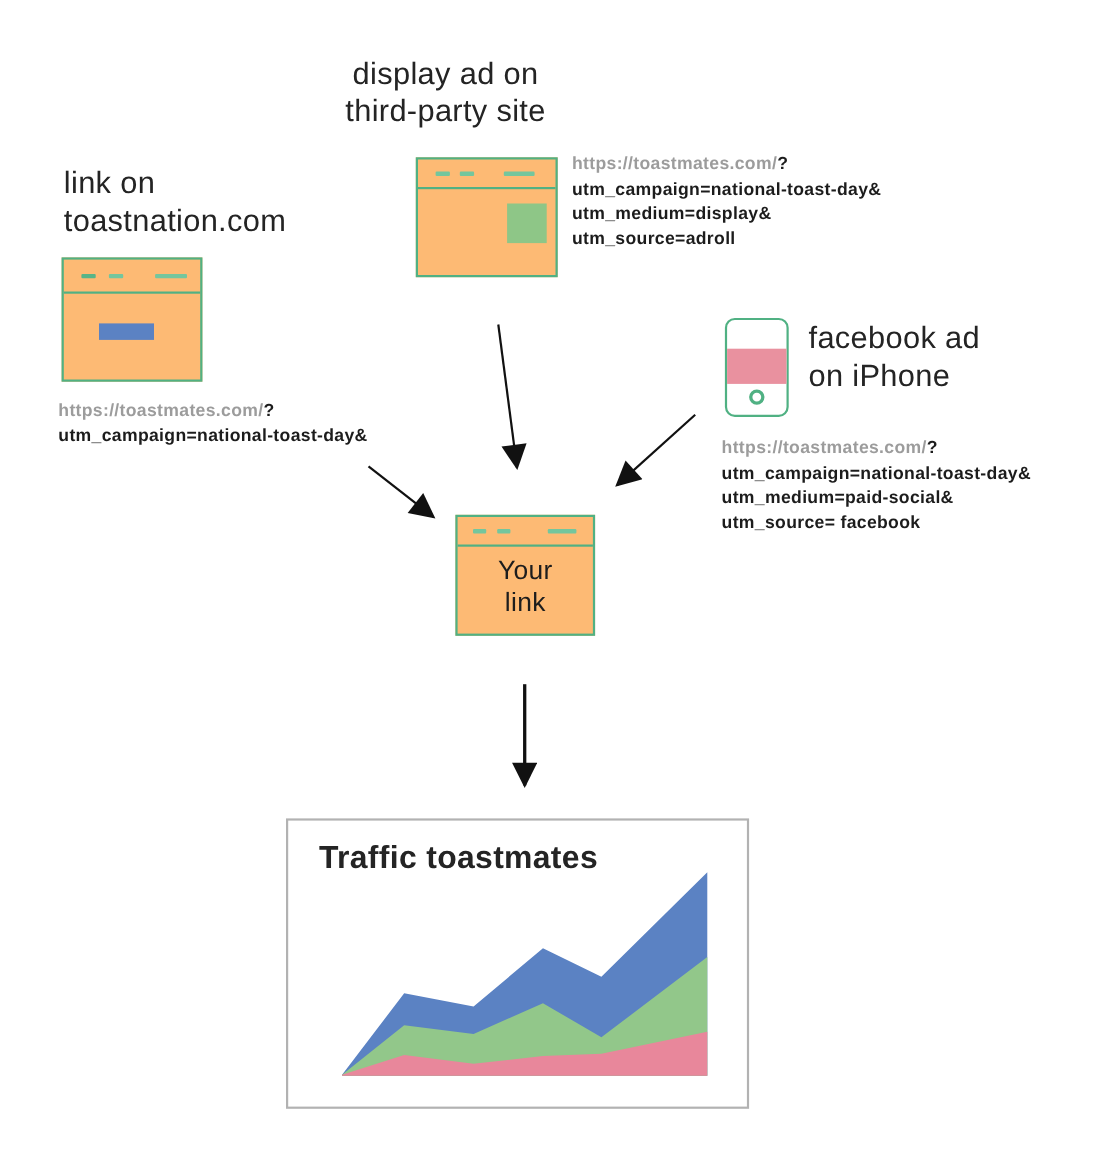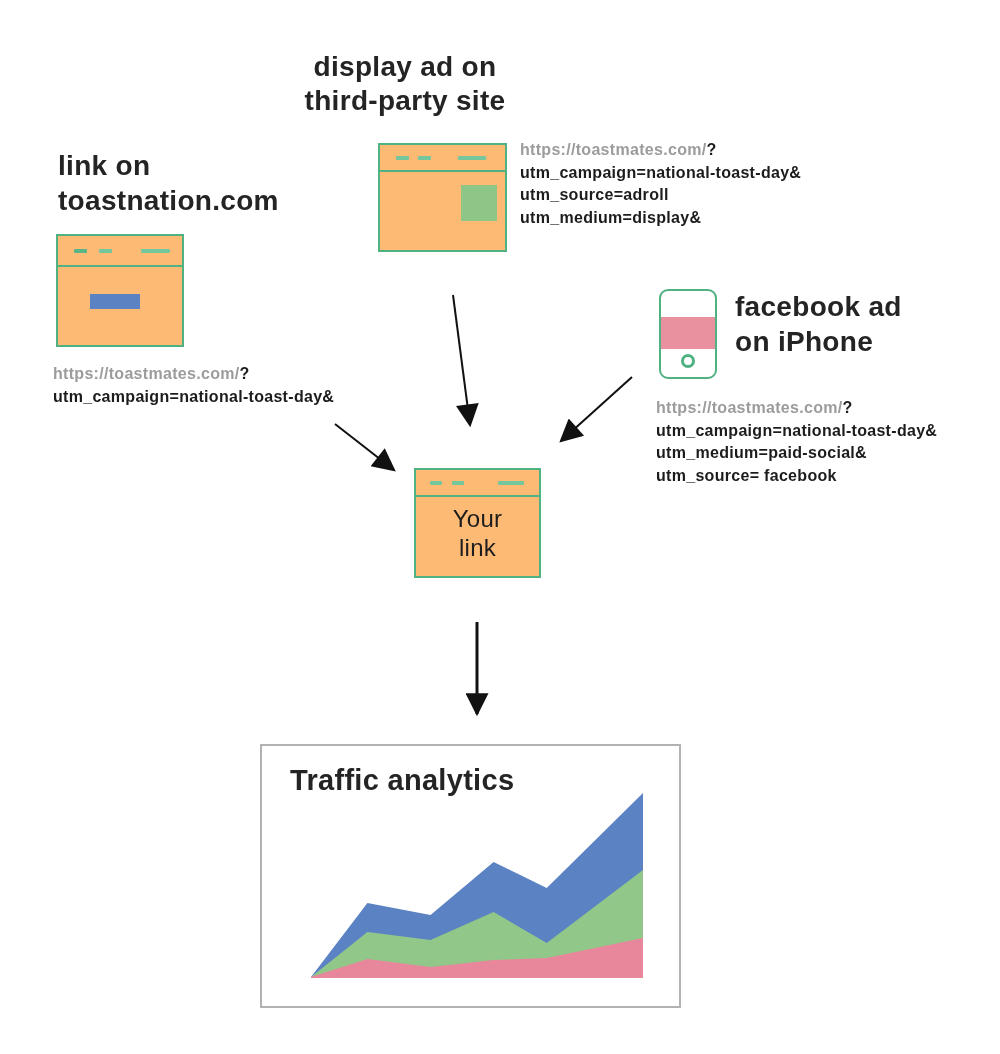--- a/index.html
+++ b/index.html
@@ -2,21 +2,21 @@
 <html style="--green-border: #50b183; --green-dash: #74c69d; --green-fill: #8ec687; --blue-fill: #5b82c3; --pink-fill: #e9919f; --gray-url: #9c9c9c; --box-border: #b2b2b2; --arrow: #111111;"><head>
 <meta charset="utf-8">
 <style>
   html,body{margin:0;padding:0;background:#ffffff;}
   .canvas{
     position:relative;width:1000px;height:1054px;background:#fff;overflow:hidden;
     font-family:"Liberation Sans","DejaVu Sans",sans-serif;color:#1f1f1f;
   }
   .abs{position:absolute;}
   
-  .heading{font-size:28px;font-weight:700;line-height:35px;letter-spacing:.3px;color:#242424;}
+  .heading{font-size:28px;font-weight:400;line-height:35px;letter-spacing:.3px;color:#242424;}
   .title-display{left:235px;top:50px;width:340px;text-align:center;line-height:34px;}
   .title-toastnation{left:58px;top:148px;}
   .title-facebook{left:735px;top:289px;}
   
   .browser{box-sizing:border-box;border:2px solid var(--green-border,#50b183);background:#fdba74;position:absolute;}
   .browser-header{box-sizing:border-box;position:relative;width:100%;border-bottom:2px solid var(--green-border,#50b183);}
   .dash{position:absolute;height:4px;border-radius:1px;background:var(--green-dash,#74c69d);}
   .browser-display{left:378px;top:143px;width:129px;height:109px;}
   .browser-display .browser-header{height:27px;}
   .browser-toastnation{left:56px;top:234px;width:128px;height:113px;}
@@ -57,22 +57,22 @@
     <div class="browser-header">
       <span class="dash" style="left:16px;top:11px;width:13px;"></span>
       <span class="dash" style="left:38px;top:11px;width:13px;"></span>
       <span class="dash" style="left:78px;top:11px;width:28px;"></span>
     </div>
     <div class="ad-block"></div>
   </div>
   <div class="abs url-block url-display">
     <div><span class="url-gray">https://toastmates.com/</span><span class="url-q">?</span></div>
     <div>utm_campaign=national-toast-day&amp;</div>
+    <div>utm_medium=display&amp;</div>
     <div>utm_source=adroll</div>
-    <div>utm_medium=display&amp;</div>
   </div>
 
   <div class="abs heading title-toastnation">
     <div>link on</div>
     <div>toastnation.com</div>
   </div>
   <div class="browser browser-toastnation">
     <div class="browser-header">
       <span class="dash" style="left:16px;top:13px;width:13px;background:#57b588;"></span>
       <span class="dash" style="left:41px;top:13px;width:13px;"></span>
@@ -123,16 +123,16 @@
       <div>link</div>
     </div>
   </div>
 
   <div class="analytics">
     <svg id="chart-svg" class="chart-svg" viewBox="0 0 417 260">
         <polygon points="49,232 49,231 105.44,157 168.51999999999998,169 231.60000000000002,116 284.72,142 381,47 381,232" fill="#5b82c3"></polygon>
         <polygon points="49,232 49,231 105.44,186 168.51999999999998,194 231.60000000000002,166 284.72,197 381,124 381,232" fill="#92c78a"></polygon>
         <polygon points="49,232 49,231 105.44,213 168.51999999999998,221 231.60000000000002,214 284.72,212 381,192 381,232" fill="#e8879b"></polygon>
       </svg>
-    <div class="analytics-title">Traffic analytics</div>
+    <div class="analytics-title">Traffic toastmates</div>
   </div>
 
 </div>
 
 </body></html>

